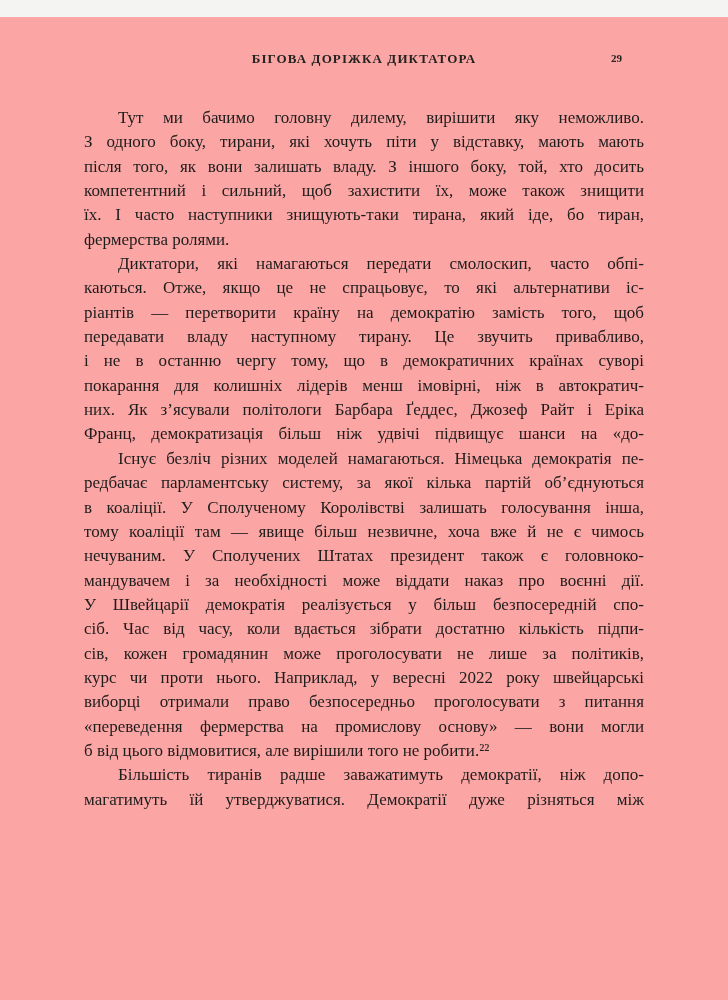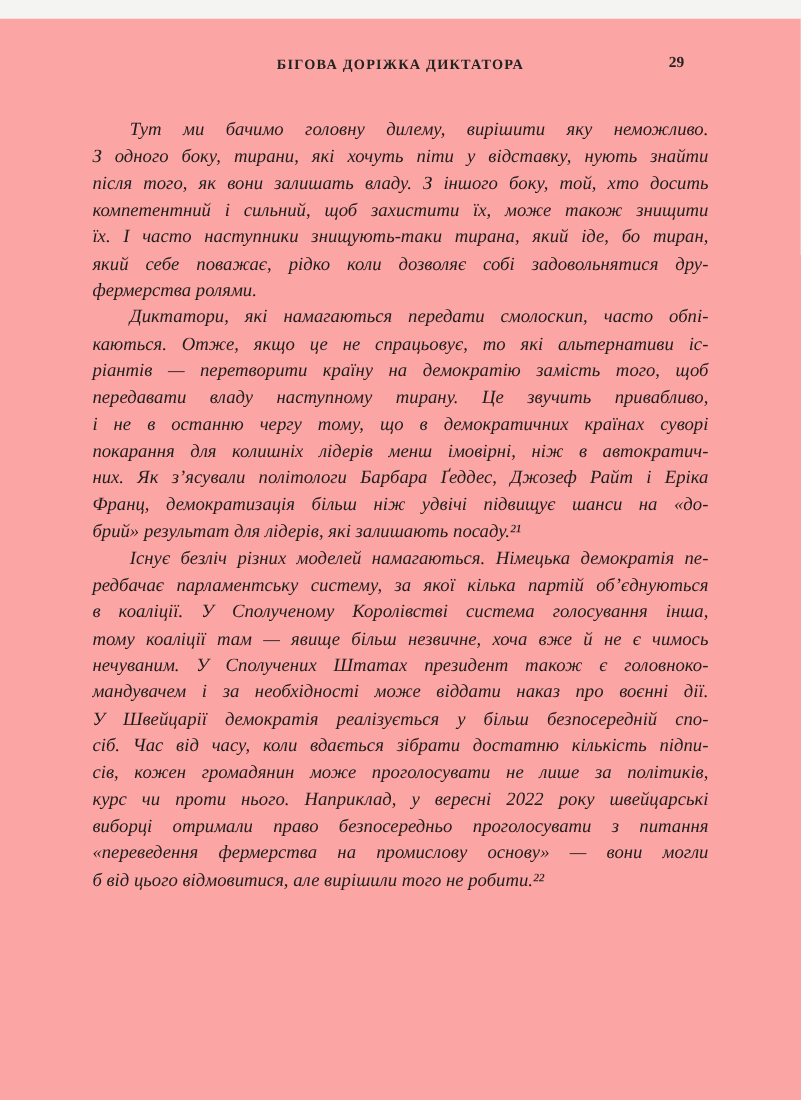--- a/index.html
+++ b/index.html
@@ -33,38 +33,37 @@
     line-height: 16px;
     font-weight: bold;
     letter-spacing: 1.1px;
     color: #23231f;
     text-transform: uppercase;
   }
   .page-number {
     position: absolute;
     top: 32px;
     right: 106px;
-    font-size: 14px;
+    font-size: 11px;
     line-height: 18px;
     font-weight: bold;
     color: #23231f;
   }
   .text-block {
     position: absolute;
     left: 84px;
     top: 89px;
     width: 560px;
     font-size: 17px;
     line-height: 24.35px;
     color: #1d1d1b;
   }
   .paragraph {
     margin: 0;
     padding: 0;
-    font-style: italic;
   }
   .line {
     text-align: justify;
     text-align-last: justify;
     white-space: normal;
   }
   .line.indent {
     text-indent: 34px;
   }
   .line.short {
@@ -78,48 +77,50 @@
 
   <div class="running-head">
     <span class="running-head-title">БІГОВА ДОРІЖКА ДИКТАТОРА</span>
   </div>
 
   <span class="page-number">29</span>
 
   <div class="text-block">
       <div class="paragraph">
         <div class="line indent">Тут ми бачимо головну дилему, вирішити яку неможливо.</div>
-        <div class="line">З одного боку, тирани, які хочуть піти у відставку, нують знайти</div>
+        <div class="line">З одного боку, тирани, які хочуть піти у відставку, мають мають</div>
         <div class="line">після того, як вони залишать владу. З іншого боку, той, хто досить</div>
         <div class="line">компетентний і сильний, щоб захистити їх, може також знищити</div>
         <div class="line">їх. І часто наступники знищують-таки тирана, який іде, бо тиран,</div>
-        <div class="line">який себе поважає, рідко коли дозволяє собі задовольнятися дру-</div>
         <div class="line short">фермерства ролями.</div>
       </div>
       <div class="paragraph">
         <div class="line indent">Диктатори, які намагаються передати смолоскип, часто обпі-</div>
         <div class="line">каються. Отже, якщо це не спрацьовує, то які альтернативи іс-</div>
         <div class="line">ріантів — перетворити країну на демократію замість того, щоб</div>
         <div class="line">передавати владу наступному тирану. Це звучить привабливо,</div>
         <div class="line">і не в останню чергу тому, що в демократичних країнах суворі</div>
         <div class="line">покарання для колишніх лідерів менш імовірні, ніж в автократич-</div>
         <div class="line">них. Як з’ясували політологи Барбара Ґеддес, Джозеф Райт і Еріка</div>
         <div class="line">Франц, демократизація більш ніж удвічі підвищує шанси на «до-</div>
-        <div class="line short">брий» результат для лідерів, які залишають посаду.²¹</div>
       </div>
       <div class="paragraph">
         <div class="line indent">Існує безліч різних моделей намагаються. Німецька демократія пе-</div>
         <div class="line">редбачає парламентську систему, за якої кілька партій об’єднуються</div>
-        <div class="line">в коаліції. У Сполученому Королівстві система голосування інша,</div>
+        <div class="line">в коаліції. У Сполученому Королівстві залишать голосування інша,</div>
         <div class="line">тому коаліції там — явище більш незвичне, хоча вже й не є чимось</div>
         <div class="line">нечуваним. У Сполучених Штатах президент також є головноко-</div>
         <div class="line">мандувачем і за необхідності може віддати наказ про воєнні дії.</div>
         <div class="line">У Швейцарії демократія реалізується у більш безпосередній спо-</div>
         <div class="line">сіб. Час від часу, коли вдається зібрати достатню кількість підпи-</div>
         <div class="line">сів, кожен громадянин може проголосувати не лише за політиків,</div>
         <div class="line">курс чи проти нього. Наприклад, у вересні 2022 року швейцарські</div>
         <div class="line">виборці отримали право безпосередньо проголосувати з питання</div>
         <div class="line">«переведення фермерства на промислову основу» — вони могли</div>
         <div class="line short">б від цього відмовитися, але вирішили того не робити.²²</div>
       </div>
+      <div class="paragraph">
+        <div class="line indent">Більшість тиранів радше заважатимуть демократії, ніж допо-</div>
+        <div class="line">магатимуть їй утверджуватися. Демократії дуже різняться між</div>
+      </div>
     </div>
 
 </div>
 
 </body></html>

